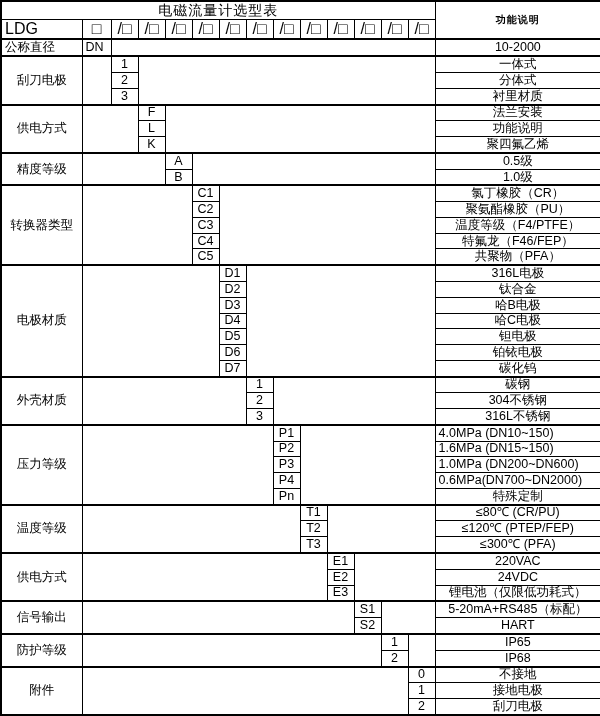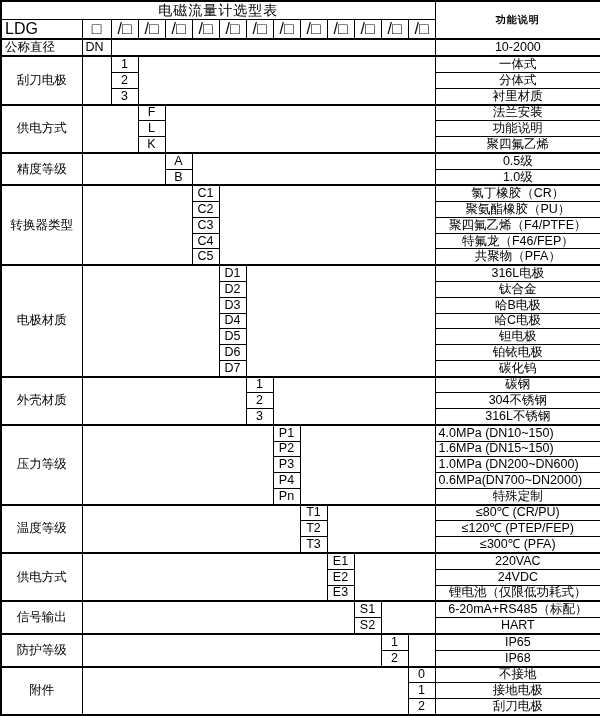--- a/index.html
+++ b/index.html
@@ -152,21 +152,21 @@
           <td>C1</td>
           <td colspan="8" rowspan="5"></td>
           <td>氯丁橡胶（CR）</td>
         </tr>
         <tr>
           <td>C2</td>
           <td>聚氨酯橡胶（PU）</td>
         </tr>
         <tr>
           <td>C3</td>
-          <td>聚四氟乙烯（F4/PTFE）</td>
+          <td>温度等级（F4/PTFE）</td>
         </tr>
         <tr>
           <td>C4</td>
           <td>特氟龙（F46/FEP）</td>
         </tr>
         <tr>
           <td>C5</td>
           <td>共聚物（PFA）</td>
         </tr>
         <tr class="s">
@@ -266,21 +266,21 @@
         </tr>
         <tr>
           <td>E3</td>
           <td>锂电池（仅限低功耗式）</td>
         </tr>
         <tr class="s">
           <td rowspan="2">信号输出</td>
           <td colspan="10" rowspan="2"></td>
           <td>S1</td>
           <td colspan="2" rowspan="2"></td>
-          <td>6-20mA+RS485（标配）</td>
+          <td>5-20mA+RS485（标配）</td>
         </tr>
         <tr>
           <td>S2</td>
           <td>HART</td>
         </tr>
         <tr class="s">
           <td rowspan="2">防护等级</td>
           <td colspan="11" rowspan="2"></td>
           <td>1</td>
           <td colspan="1" rowspan="2"></td>

